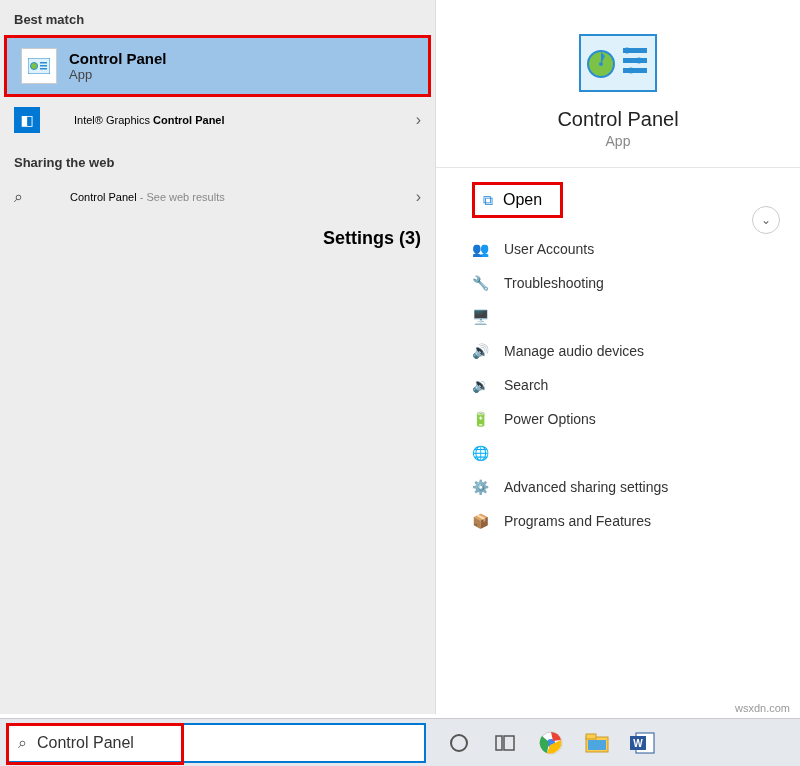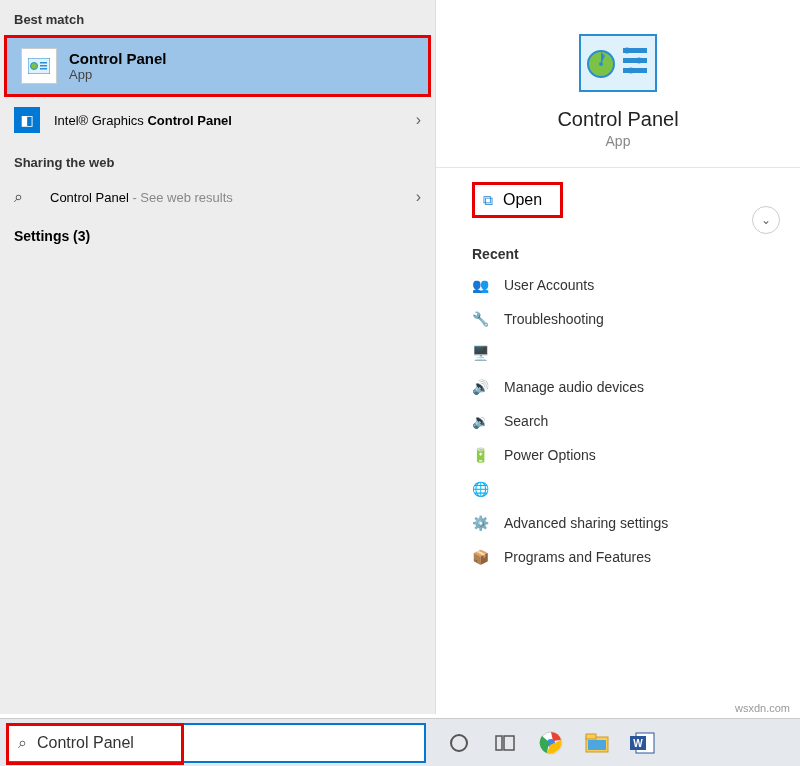--- a/index.html
+++ b/index.html
@@ -8,25 +8,25 @@
 .left { width: 436px; background: #ededed; border-right: 1px solid #ddd; }
 .right { width: 364px; background: #fff; padding: 0; }
 .section-label { font-size: 13px; font-weight: 600; color: #333; padding: 12px 14px 8px; }
 .best-match { background: #9cc3e8; display: flex; align-items: center; padding: 10px 14px; border: 3px solid #e60000; margin: 0 4px 0 4px; }
 .best-match .icon-wrap { width: 36px; height: 36px; background: #fff; border: 1px solid #ccc; display: flex; align-items: center; justify-content: center; margin-right: 12px; }
 .cp-icon-sm { width: 22px; height: 16px; }
 .best-match .txt .title { font-weight: 700; font-size: 15px; }
 .best-match .txt .sub { font-size: 13px; color: #444; }
 .app-row, .web-row { display: flex; align-items: center; padding: 10px 14px; cursor: default; }
 .app-row .icon-sq { width: 26px; height: 26px; background: #0078d4; color: #fff; display: flex; align-items: center; justify-content: center; font-size: 14px; margin-right: 14px; }
-.app-row .lbl, .web-row .lbl { font-size: 13px; flex: 1; }
+.app-row .lbl, .web-row .lbl { font-size: 11px; flex: 1; margin-left: 20px; }
 .app-row .chev, .web-row .chev { font-size: 16px; color: #666; }
 .web-row .search-ico { width: 20px; margin-right: 16px; font-size: 16px; color: #444; }
 .web-row .hint { color: #888; text-align: right; }
-.settings-lbl { font-size: 14px; font-weight: 600; padding: 12px 14px 8px; }
+.settings-lbl { font-size: 18px; font-weight: 600; padding: 12px 14px 8px; text-align: right; }
 .right .hero { display: flex; flex-direction: column; align-items: center; padding: 34px 0 18px; border-bottom: 1px solid #e5e5e5; }
 .cp-icon-lg { width: 78px; height: 58px; margin-bottom: 16px; }
 .right .hero .title { font-size: 20px; font-weight: 400; color: #222; }
 .right .hero .sub { font-size: 14px; color: #888; margin-top: 2px; }
 .open-row { display: flex; align-items: center; padding: 14px 0 14px 36px; position: relative; }
 .open-row .open-box { border: 3px solid #e60000; padding: 6px 18px 6px 8px; display: flex; align-items: center; gap: 10px; }
 .open-ico { color: #1b7fd4; font-size: 14px; }
 .expand-btn { position: absolute; right: 20px; top: 38px; width: 28px; height: 28px; border: 1px solid #ccc; border-radius: 50%; display: flex; align-items: center; justify-content: center; font-size: 12px; color: #666; background: #fff; }
 .recent-hdr { font-weight: 600; font-size: 14px; padding: 14px 0 6px 36px; color: #333; }
 .recent-item { display: flex; align-items: center; padding: 8px 0 8px 36px; gap: 14px; font-size: 14px; color: #333; }
@@ -97,21 +97,20 @@
     </div>
 
     <div class="open-row">
       <div class="open-box">
         <span class="open-ico">⧉</span>
         <span>Open</span>
       </div>
       <div class="expand-btn">⌄</div>
     </div>
 
-    <div class="recent-hdr">Recent</div>
     <div class="recent-item">
         <span class="ico">👥</span>
         <span>User Accounts</span>
       </div>
     <div class="recent-item">
         <span class="ico">🔧</span>
         <span>Troubleshooting</span>
       </div>
     <div class="recent-item">
         <span class="ico">🖥️</span>

